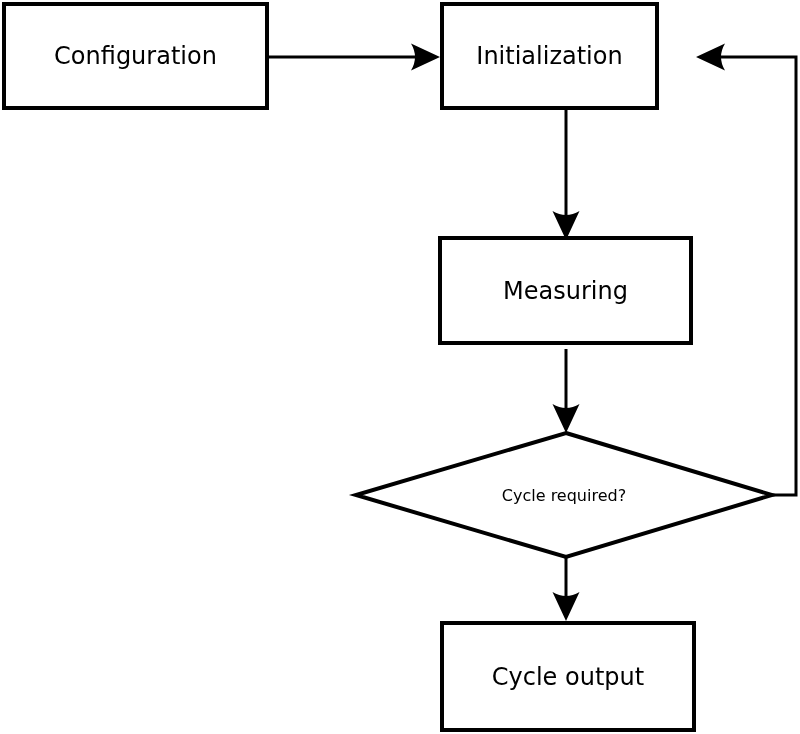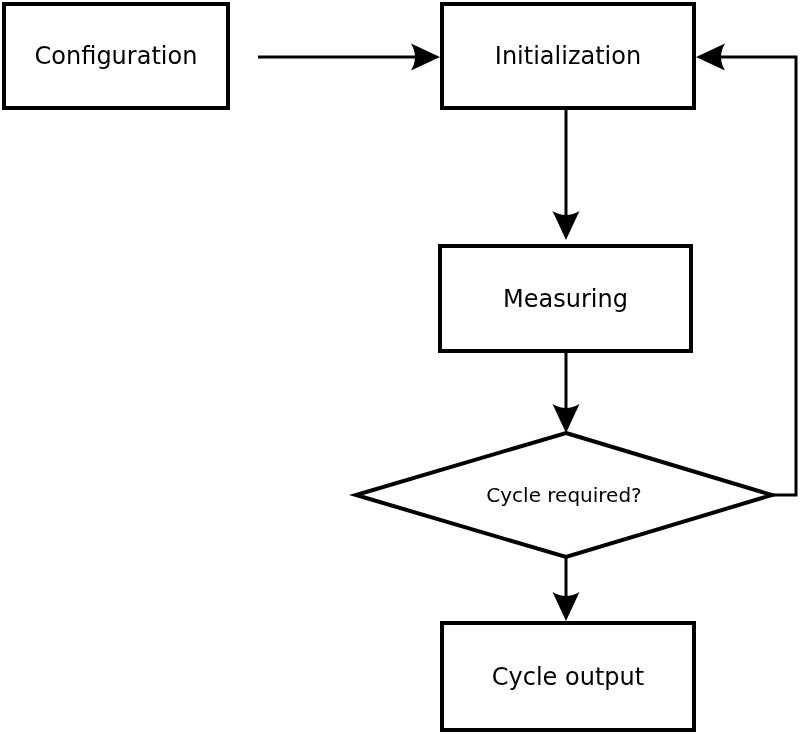--- a/index.html
+++ b/index.html
@@ -32,21 +32,21 @@
     justify-content: center;
     font-size: 24px;
     color: #000000;
     white-space: nowrap;
   }
   .diamond-label {
     position: absolute;
     display: flex;
     align-items: center;
     justify-content: center;
-    font-size: 20px;
+    font-size: 16px;
     color: #000000;
     white-space: nowrap;
     pointer-events: none;
   }
 </style>
 </head>
 <body>
 
 <div class="canvas">
 
@@ -63,29 +63,29 @@
     <line x1="566" y1="349" x2="566" y2="414" stroke="#000000" stroke-width="3"></line>
     <path d="M566,433 L552.5,404 Q566,412 579.5,404 Z" fill="#000000"></path>
 
     <line x1="566" y1="557" x2="566" y2="602" stroke="#000000" stroke-width="3"></line>
     <path d="M566,621 L552.5,592 Q566,600 579.5,592 Z" fill="#000000"></path>
 
     <polyline points="772,495 796,495 796,57 718,57" fill="none" stroke="#000000" stroke-width="3"></polyline>
     <path d="M696,57 L725,43.5 Q717,57 725,70.5 Z" fill="#000000"></path>
   </svg>
 
-  <div class="node" style="left:2px; top:2px; width:228px; height:108px;">
+  <div class="node" style="left:2px; top:2px; width:267px; height:108px;">
     <span>Configuration</span>
   </div>
 
-  <div class="node" style="left:440px; top:2px; width:256px; height:108px;">
+  <div class="node" style="left:440px; top:2px; width:219px; height:108px;">
     <span>Initialization</span>
   </div>
 
-  <div class="node" style="left:438px; top:244px; width:255px; height:109px;">
+  <div class="node" style="left:438px; top:236px; width:255px; height:109px;">
     <span>Measuring</span>
   </div>
 
   <div class="node" style="left:440px; top:621px; width:256px; height:111px;">
     <span>Cycle output</span>
   </div>
 
   <div class="diamond-label" style="left:356px; top:433px; width:416px; height:124px;">
     <span>Cycle required?</span>
   </div>

